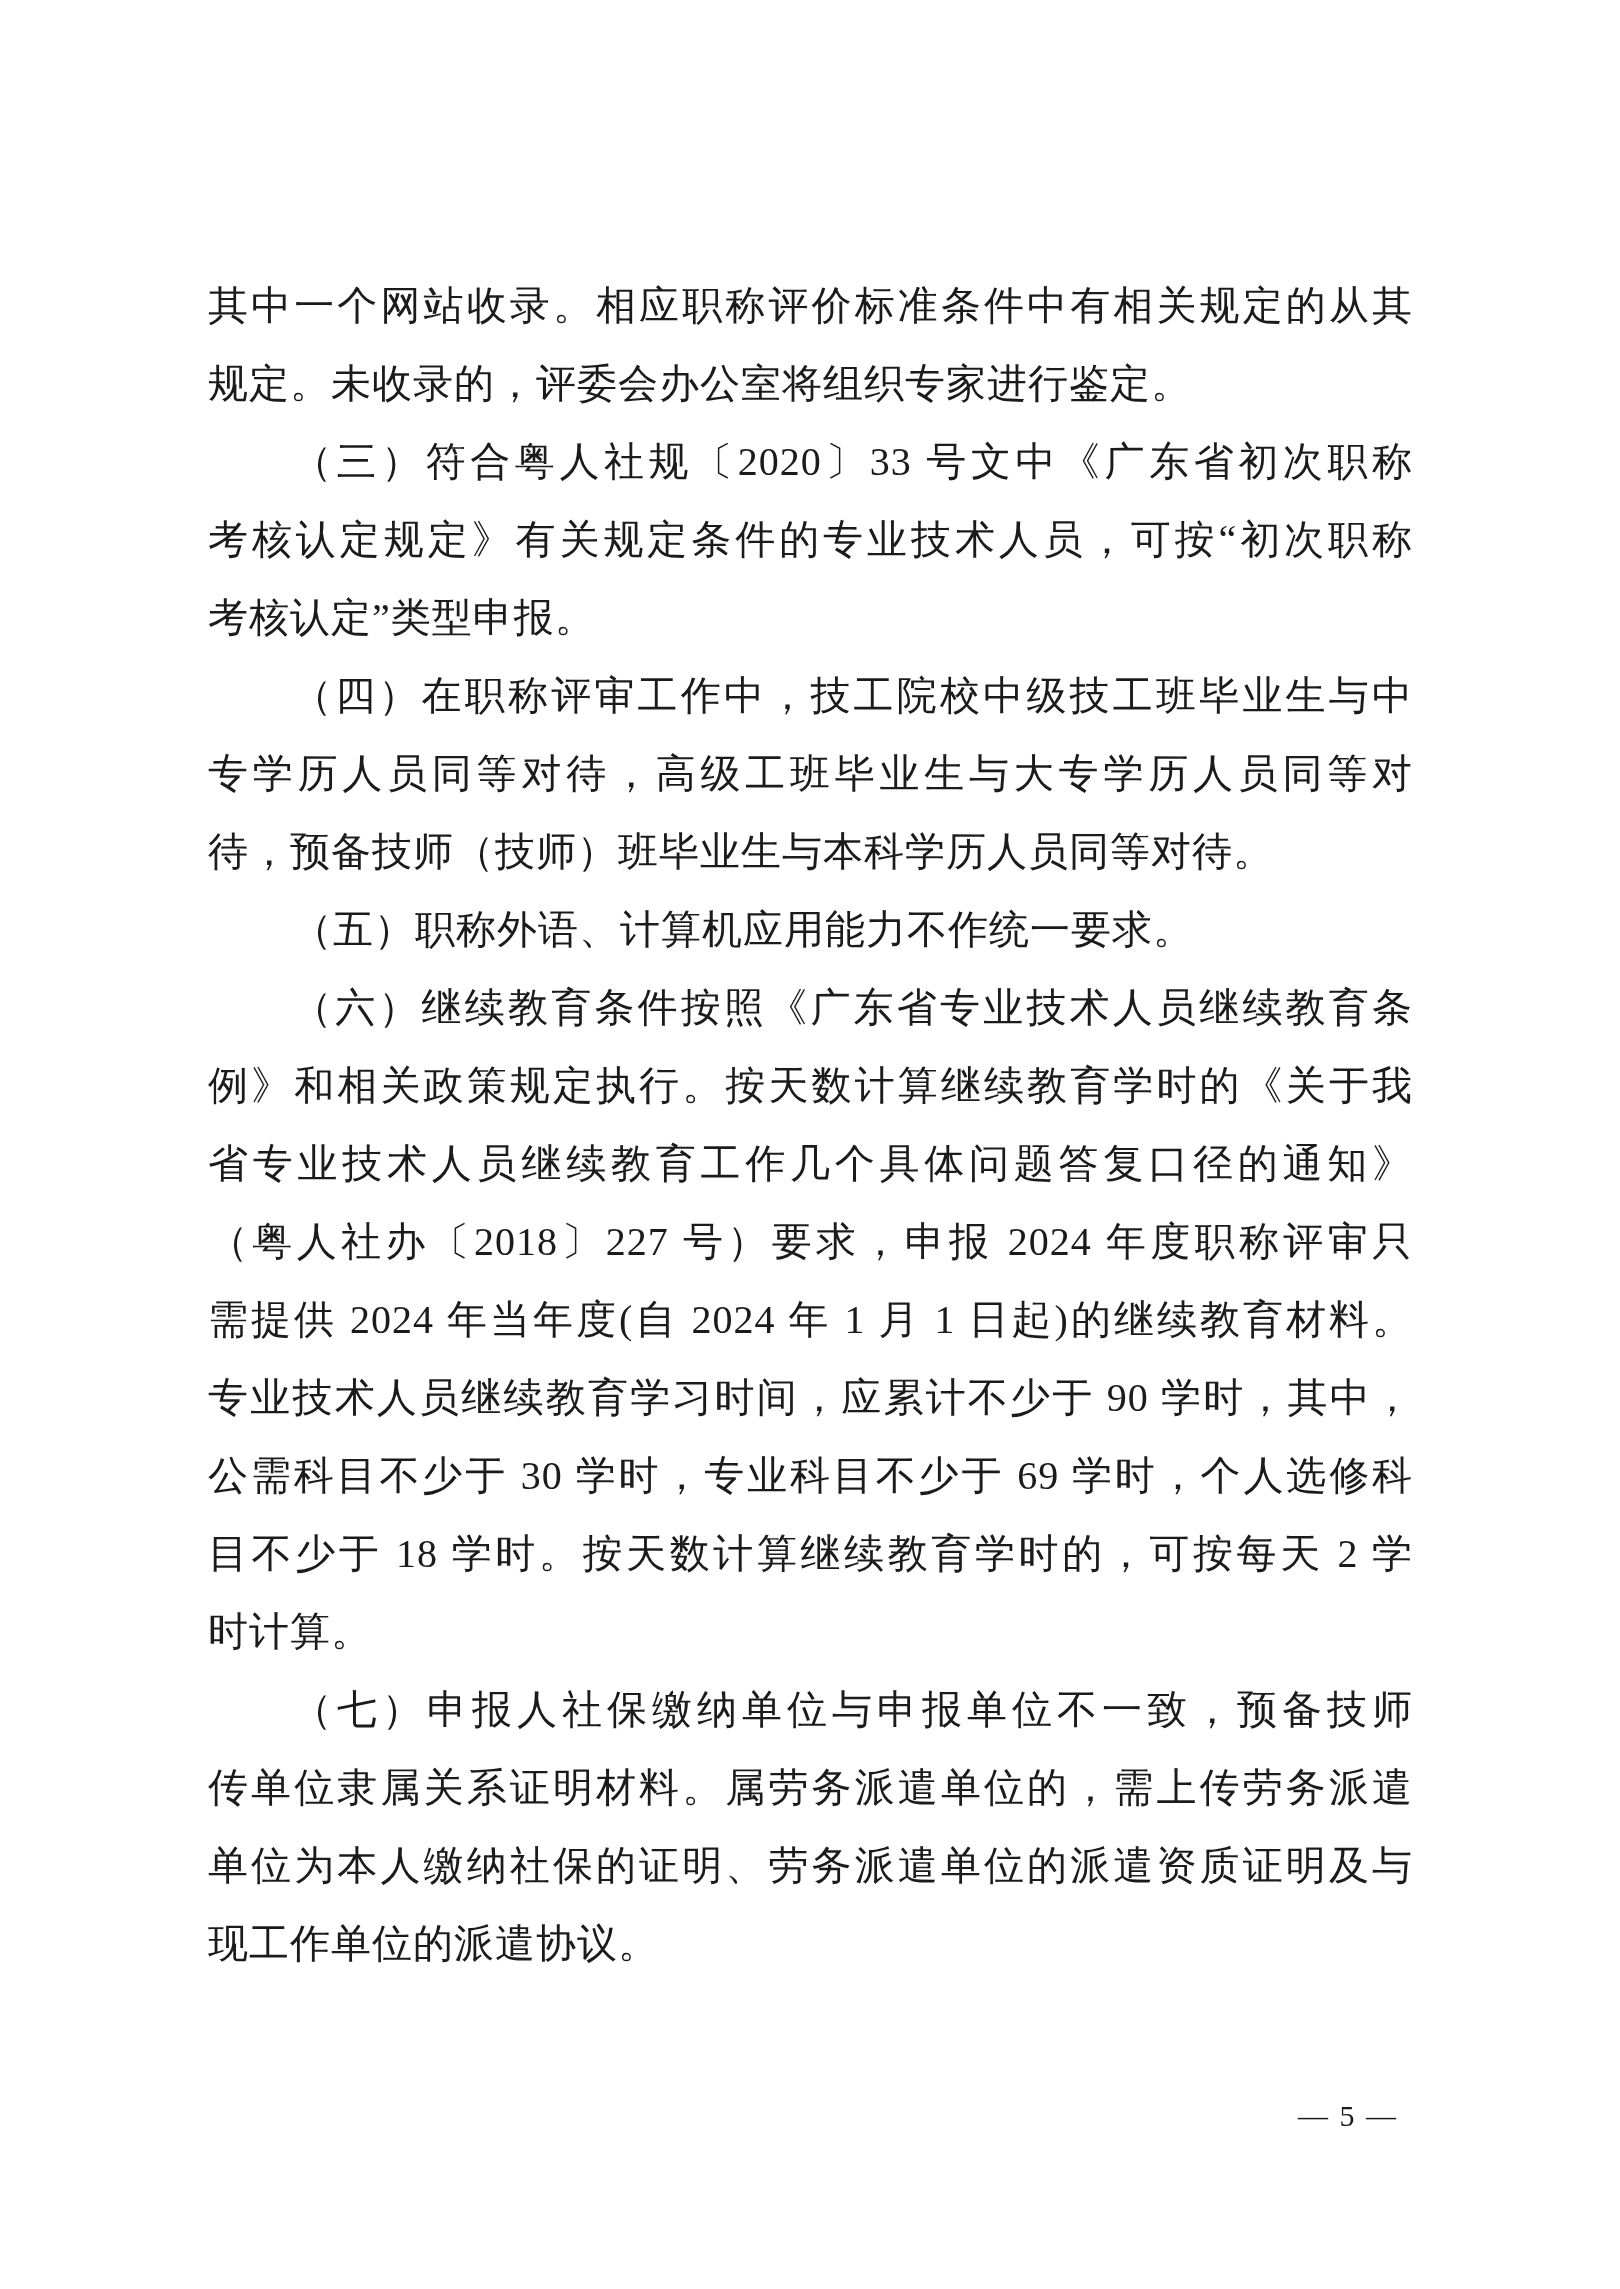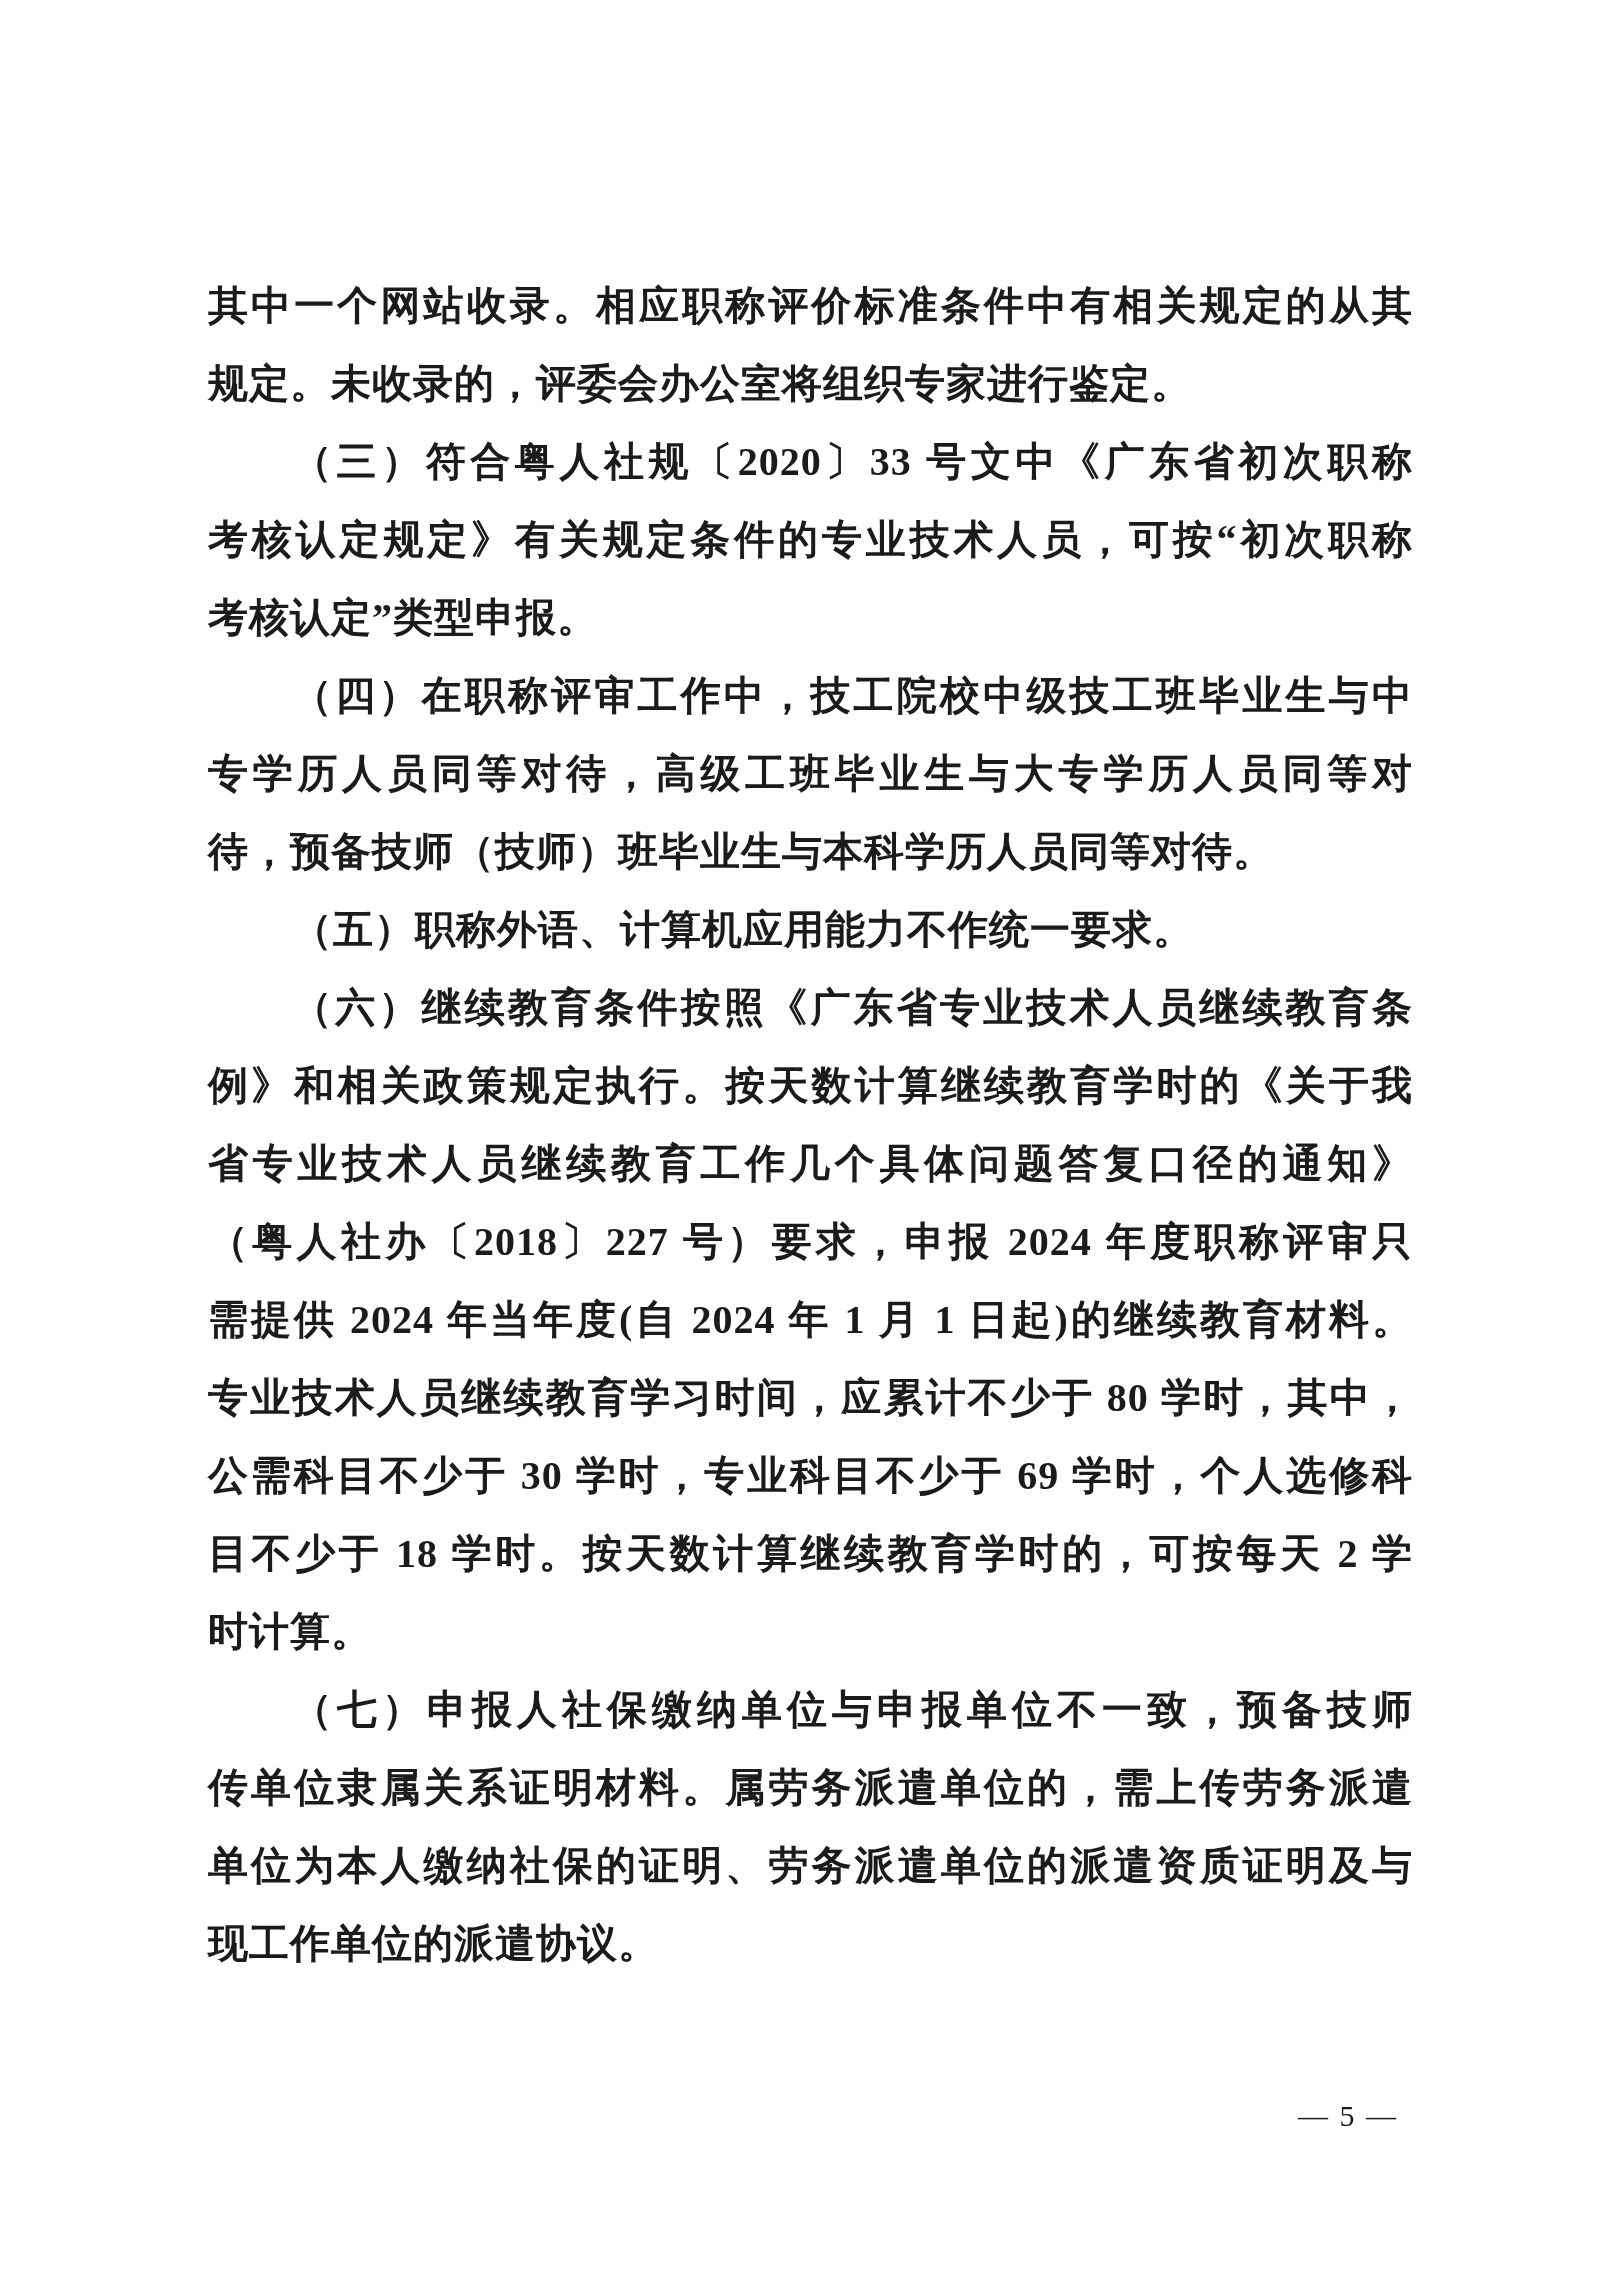--- a/index.html
+++ b/index.html
@@ -21,21 +21,20 @@
     left: 208px;
     top: 267px;
     width: 1205px;
   }
   .line {
     height: 78px;
     line-height: 78px;
     font-size: 40px;
     letter-spacing: 1px;
     white-space: nowrap;
-    font-weight: bold;
   }
   .line.justify {
     white-space: normal;
     text-align: justify;
     text-align-last: justify;
   }
   .line.indent {
     text-indent: 84px;
   }
   .pagenum {
@@ -63,21 +62,21 @@
       <div class="line">考核认定”类型申报。</div>
       <div class="line justify indent">（四）在职称评审工作中，技工院校中级技工班毕业生与中</div>
       <div class="line justify">专学历人员同等对待，高级工班毕业生与大专学历人员同等对</div>
       <div class="line">待，预备技师（技师）班毕业生与本科学历人员同等对待。</div>
       <div class="line indent">（五）职称外语、计算机应用能力不作统一要求。</div>
       <div class="line justify indent">（六）继续教育条件按照《广东省专业技术人员继续教育条</div>
       <div class="line justify">例》和相关政策规定执行。按天数计算继续教育学时的《关于我</div>
       <div class="line justify">省专业技术人员继续教育工作几个具体问题答复口径的通知》</div>
       <div class="line justify">（粤人社办〔2018〕227 号）要求，申报 2024 年度职称评审只</div>
       <div class="line justify">需提供 2024 年当年度(自 2024 年 1 月 1 日起)的继续教育材料。</div>
-      <div class="line justify">专业技术人员继续教育学习时间，应累计不少于 80 学时，其中，</div>
+      <div class="line justify">专业技术人员继续教育学习时间，应累计不少于 90 学时，其中，</div>
       <div class="line justify">公需科目不少于 30 学时，专业科目不少于 69 学时，个人选修科</div>
       <div class="line justify">目不少于 18 学时。按天数计算继续教育学时的，可按每天 2 学</div>
       <div class="line">时计算。</div>
       <div class="line justify indent">（七）申报人社保缴纳单位与申报单位不一致，预备技师</div>
       <div class="line justify">传单位隶属关系证明材料。属劳务派遣单位的，需上传劳务派遣</div>
       <div class="line justify">单位为本人缴纳社保的证明、劳务派遣单位的派遣资质证明及与</div>
       <div class="line">现工作单位的派遣协议。</div>
     </div>
   <div class="pagenum">— 5 —</div>
 </div>

